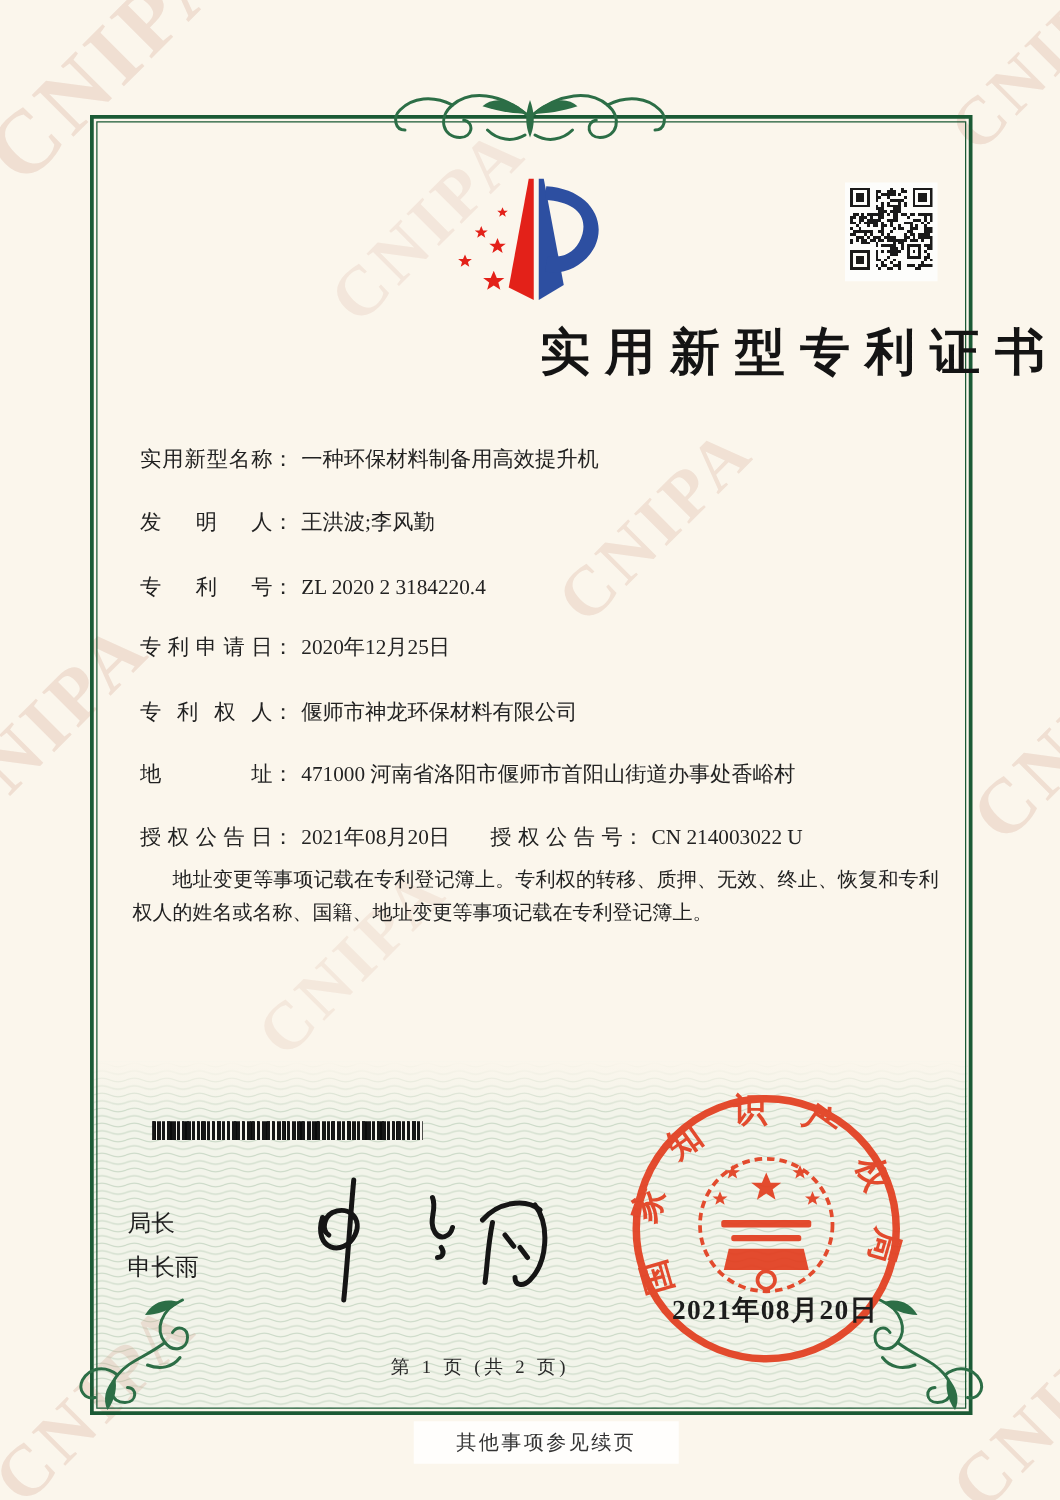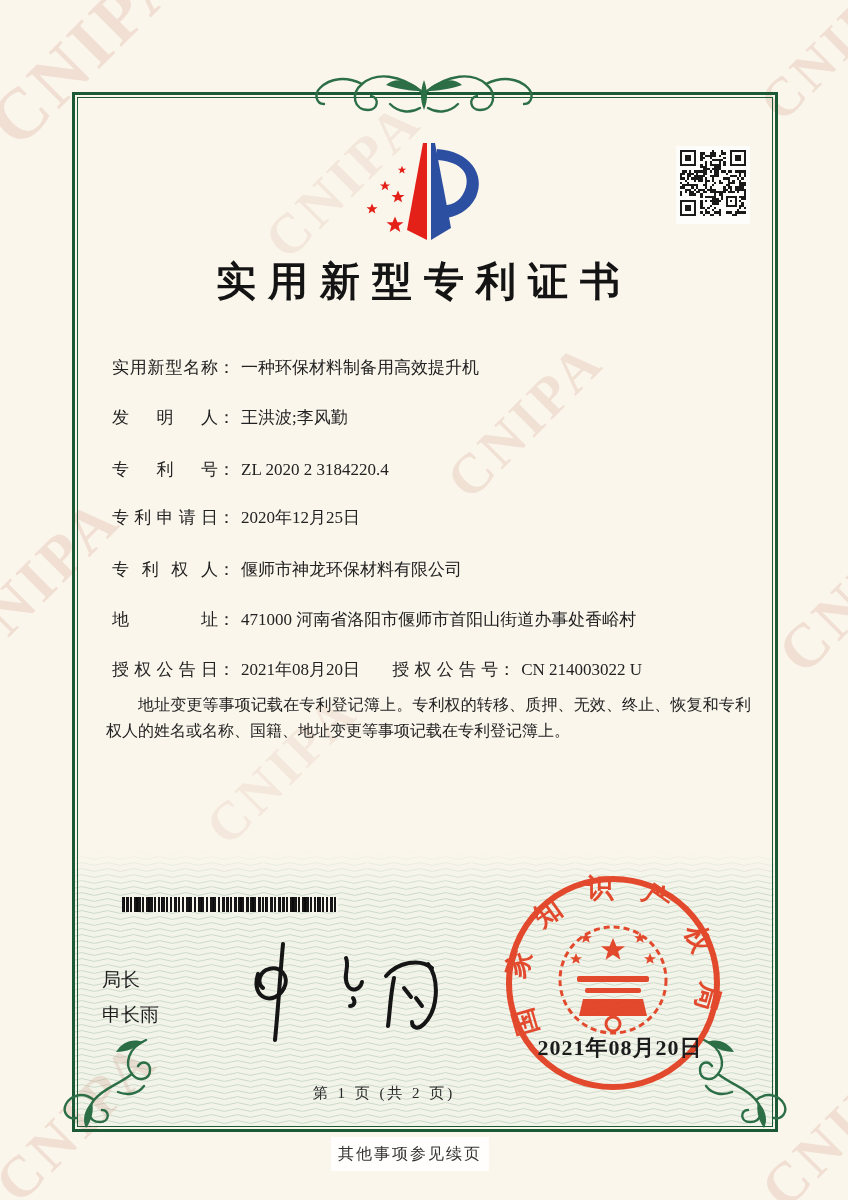--- a/index.html
+++ b/index.html
@@ -47,21 +47,21 @@
     position:absolute;left:112px;top:146px;z-index:4;
     font-size:18px;letter-spacing:2px;color:#252525;
   }
   .logo{position:absolute;left:352px;top:140px;z-index:4;}
   .qr-wrap{
     position:absolute;left:676px;top:146px;z-index:4;
     background:#fdfdfb;padding:4px;
   }
   .title{
     position:absolute;left:0;top:254px;width:848px;z-index:4;
-    text-align:center;font-size:40px;font-weight:bold;
+    text-align:right;font-size:40px;font-weight:bold;
     letter-spacing:12px;color:#141414;
   }
   
   .fields{position:absolute;left:112px;top:356px;width:648px;z-index:4;font-size:17px;}
   .frow{position:absolute;left:0;white-space:nowrap;}
   .fr0{top:0;} .fr1{top:50px;} .fr2{top:102px;} .fr3{top:150px;}
   .fr4{top:202px;} .fr5{top:252px;} .fr6{top:302px;}
   .flabel{
     display:inline-block;width:106px;vertical-align:top;
     text-align:justify;text-align-last:justify;color:#222;
@@ -90,21 +90,21 @@
   .seal-date{
     position:absolute;left:520px;top:1033px;width:200px;z-index:5;
     text-align:center;font-size:22px;font-weight:bold;
     letter-spacing:1px;color:#1c1c1c;
   }
   .page-info{
     position:absolute;left:0;top:1084px;width:768px;z-index:4;
     text-align:center;font-size:15px;letter-spacing:3px;color:#2a2a2a;
   }
   .cont-note{
-    position:absolute;left:331px;top:1137px;width:158px;height:34px;z-index:4;
+    position:absolute;left:331px;top:1137px;width:212px;height:34px;z-index:4;
     background:#fffefc;display:flex;align-items:center;justify-content:center;
     font-size:16px;letter-spacing:2px;color:#333;
   }
 </style>
 </head>
 <body>
 
 <div class="page">
 
   <svg class="guilloche" width="699" height="278" viewBox="0 0 699 278" aria-hidden="true">

